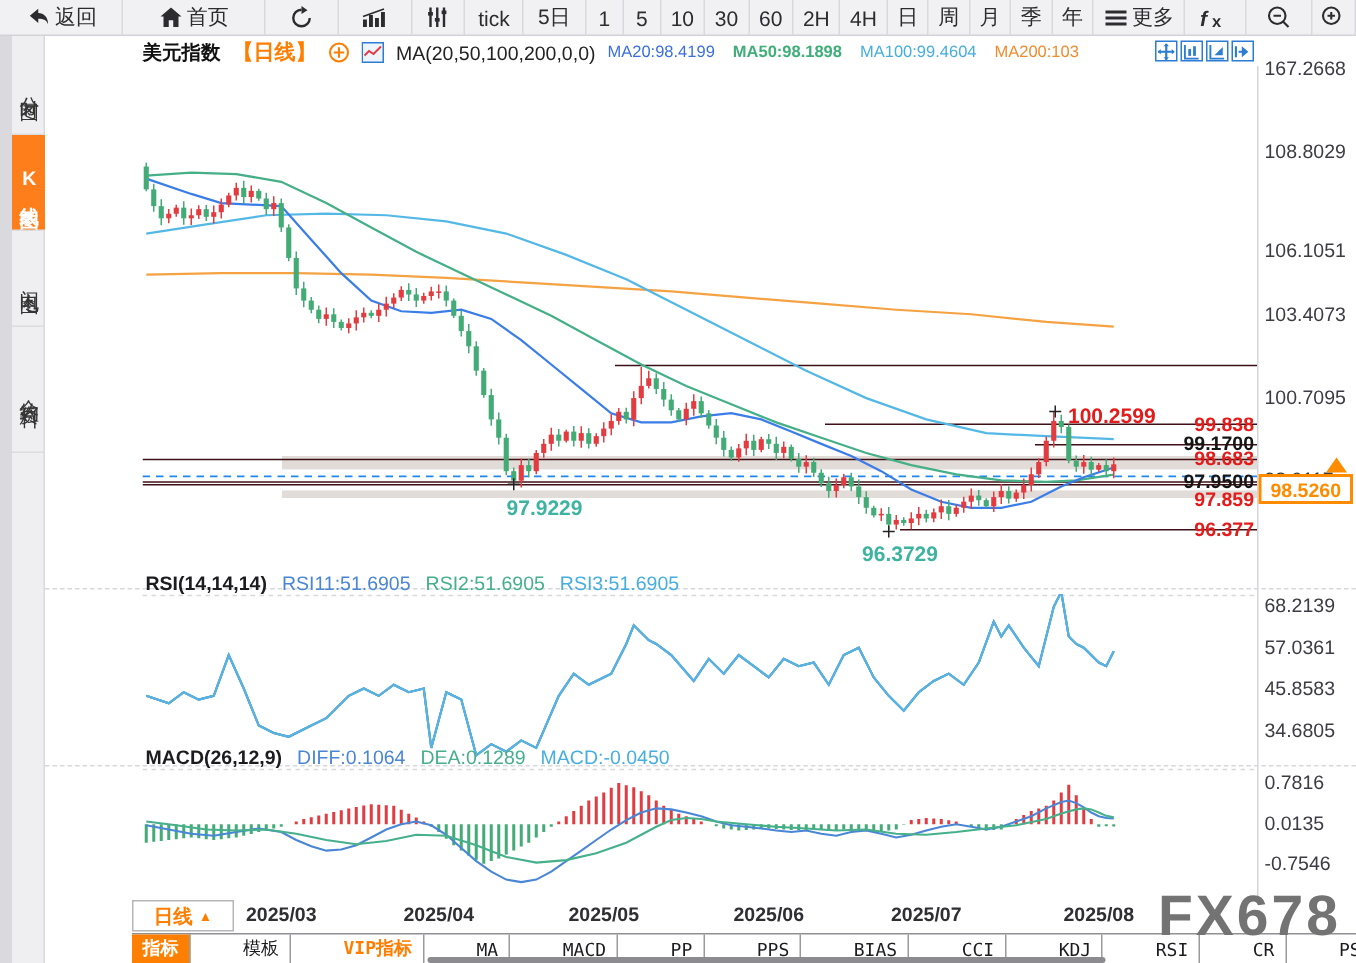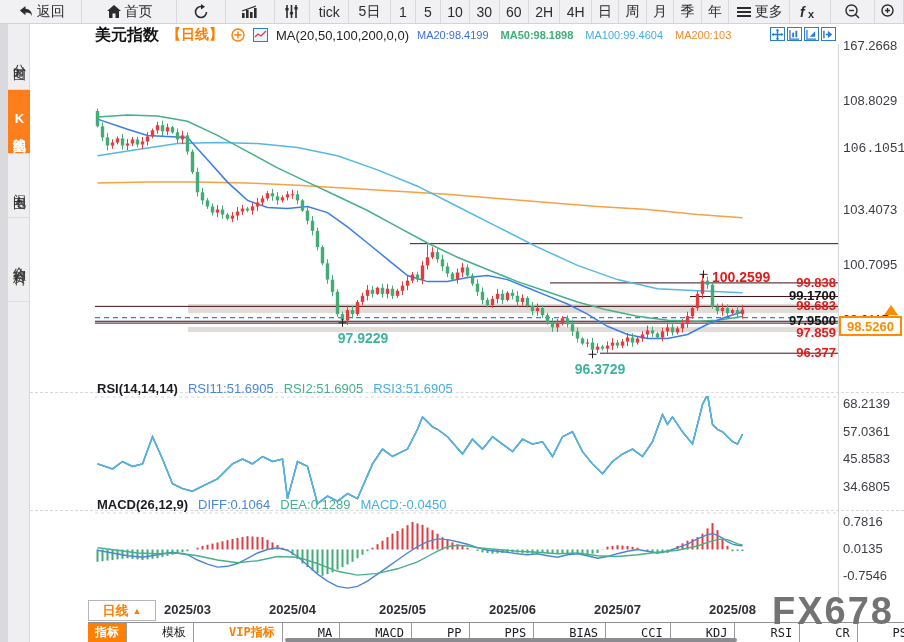--- a/index.html
+++ b/index.html
@@ -7,21 +7,21 @@
   body { font-family:"Liberation Sans","DejaVu Sans",sans-serif; }
   #app { position:relative; width:904px; height:642px; background:#fff; overflow:hidden; font-size:13px; color:#222; }
 
   
   #toolbar { position:absolute; left:0; top:0; width:904px; height:24px; background:#f1f1f4; border-bottom:1px solid #d2d2d8; display:flex; align-items:stretch; }
   .tb-item { display:flex; align-items:center; justify-content:center; gap:3px; border-right:1px solid #d8d8de; color:#2c2c30; font-size:14px; white-space:nowrap; cursor:default; }
   .tb-item svg { display:block; }
 
   
   #chart-header { position:absolute; left:95px; top:25px; height:20px; display:flex; align-items:center; gap:8px; white-space:nowrap; }
-  .hd-symbol { font-weight:bold; color:#111; font-size:16px; }
+  .hd-symbol { font-weight:bold; color:#111; font-size:13px; }
   .hd-period { color:#ff7e00; font-weight:bold; font-size:14px; }
   .hd-ma { color:#222; font-size:13px; }
   .hd-maval { font-size:11px; }
   #mini-icons { position:absolute; left:770px; top:27px; display:flex; gap:2px; }
   .mini-ic { width:15px; height:14px; border:1px solid #2b7cd3; background:#fff; display:flex; align-items:center; justify-content:center; }
 
   
   #side-strip { position:absolute; left:0; top:24px; width:8px; height:618px; background:#d9d9de; }
   #sidebar { position:absolute; left:8px; top:24px; width:22px; height:618px; background:#efeff2; border-right:1px solid #d8d8de; }
   .side-tab { writing-mode:vertical-rl; text-orientation:upright; width:22px; display:flex; align-items:center; justify-content:center; color:#333; font-size:13px; letter-spacing:2px; border-bottom:1px solid #dcdce0; cursor:default; }
@@ -673,21 +673,21 @@
       <line x1="642.5" x2="642.5" y1="37.474547584949875" y2="38.88061450331988" stroke="#42ab76" stroke-width="2"></line>
       <line x1="647.5" x2="647.5" y1="37.474547584949875" y2="39.05637286811613" stroke="#42ab76" stroke-width="2"></line>
       <path d="M2.5 38.2L17.5 41.0L32.5 43.8L47.5 45.2L62.5 42.7L77.5 40.3L92.5 42.7L102.5 48.0L112.5 52.2L122.5 55.1L132.5 54.3L142.5 51.5L152.5 46.3L162.5 41.0L172.5 37.5L182.5 35.7L192.5 38.2L202.5 44.5L212.5 53.3L222.5 62.1L232.5 69.1L242.5 74.4L252.5 76.1L262.5 74.4L272.5 69.1L282.5 62.1L292.5 55.1L302.5 48.0L312.5 41.0L322.5 34.7L332.5 29.7L342.5 26.9L352.5 27.6L362.5 29.7L372.5 32.2L382.5 35.7L392.5 38.2L402.5 39.2L412.5 40.3L422.5 41.7L432.5 42.7L442.5 41.7L452.5 43.8L462.5 45.2L472.5 42.7L482.5 41.7L492.5 43.8L502.5 46.3L512.5 44.5L522.5 41.7L532.5 39.2L542.5 37.5L552.5 39.2L562.5 41.0L572.5 39.2L582.5 35.7L592.5 32.2L602.5 26.9L612.5 22.7L617.5 21.7L622.5 23.4L627.5 26.2L632.5 29.7L637.5 32.2L642.5 33.3L647.5 33.7" fill="none" stroke="#4a86d6" stroke-width="1.4"></path>
       <path d="M2.5 35.7L22.5 38.2L42.5 41.0L62.5 41.7L82.5 41.0L102.5 43.8L122.5 48.0L142.5 50.8L162.5 48.7L182.5 44.5L202.5 45.2L222.5 51.5L242.5 59.3L262.5 63.1L282.5 61.4L302.5 56.8L322.5 49.8L332.5 44.5L342.5 39.2L352.5 34.7L362.5 33.3L372.5 34.0L382.5 35.7L402.5 37.5L422.5 39.2L442.5 40.3L462.5 41.7L482.5 41.0L502.5 43.8L522.5 44.5L542.5 42.7L562.5 40.3L582.5 38.2L602.5 34.0L612.5 30.4L622.5 27.6L627.5 26.9L632.5 27.6L637.5 29.7L642.5 31.9L647.5 32.9" fill="none" stroke="#45b08a" stroke-width="1.4"></path>
     </svg>
 
   <div id="axis-left-main" class="axis-col"></div>
   <div id="axis-right-main" class="axis-col">
       <div class="axis-lab" style="top: 38px; left: 843px;">167.2668</div>
       <div class="axis-lab" style="top: 92.8px; left: 843px;">108.8029</div>
-      <div class="axis-lab" style="top: 141px; left: 843px; font-family: Liberation Mono, monospace;">106.1051</div>
+      <div class="axis-lab" style="top: 159px; left: 843px;">106.1051</div>
       <div class="axis-lab" style="top: 202.4px; left: 843px;">103.4073</div>
       <div class="axis-lab" style="top: 257.2px; left: 843px;">100.7095</div>
       <div class="axis-lab" style="top: 312px; left: 843px;">98.0117</div>
     </div>
   <div id="axis-left-rsi" class="axis-col"></div>
   <div id="axis-right-rsi" class="axis-col">
       <div class="axis-lab" style="top: 396px; left: 843px;">68.2139</div>
       <div class="axis-lab" style="top: 423.667px; left: 843px;">57.0361</div>
       <div class="axis-lab" style="top: 451.333px; left: 843px;">45.8583</div>
       <div class="axis-lab" style="top: 479px; left: 843px;">34.6805</div>

